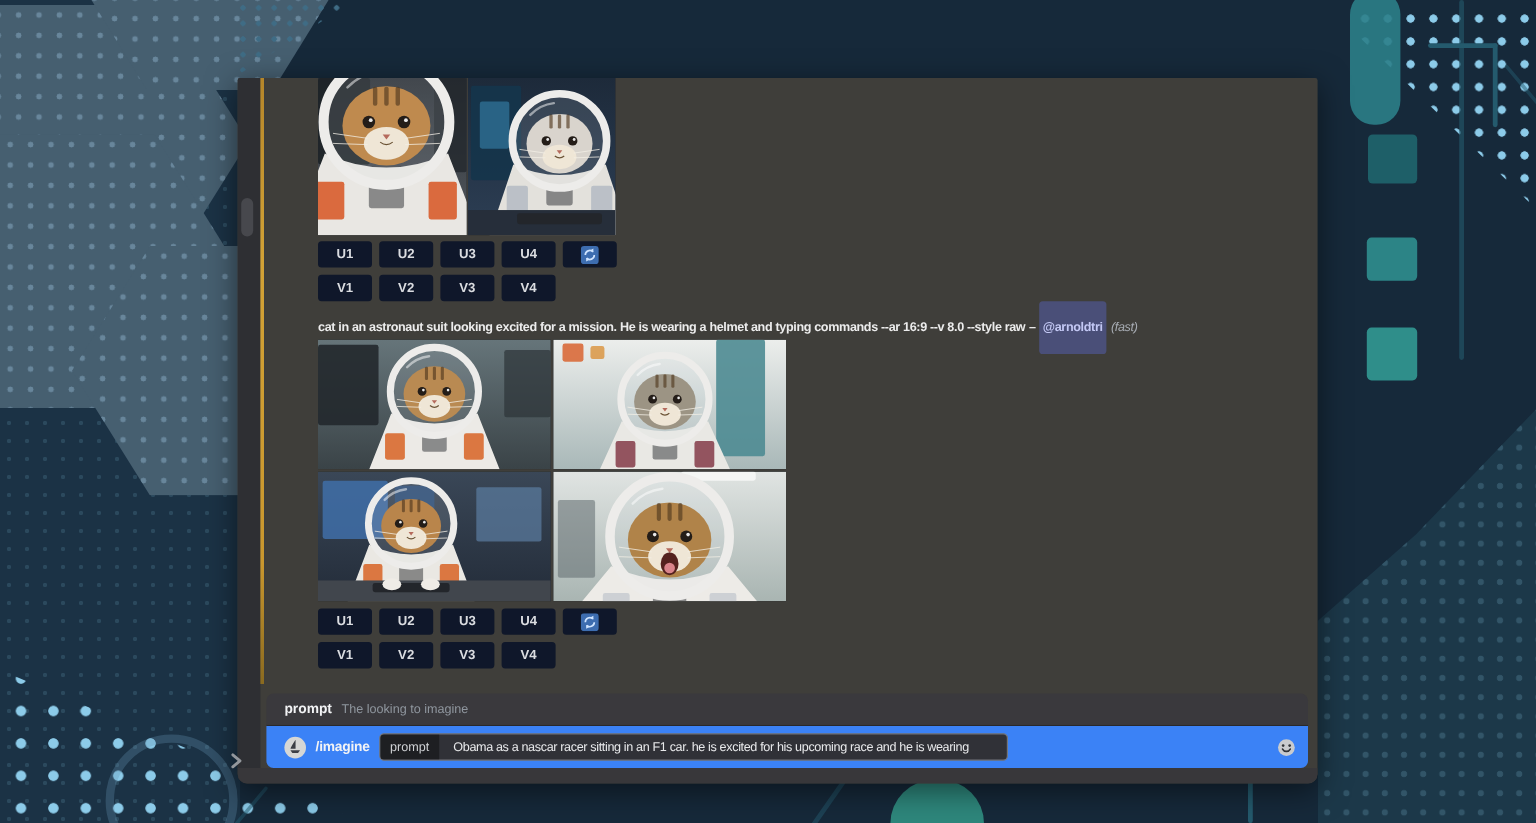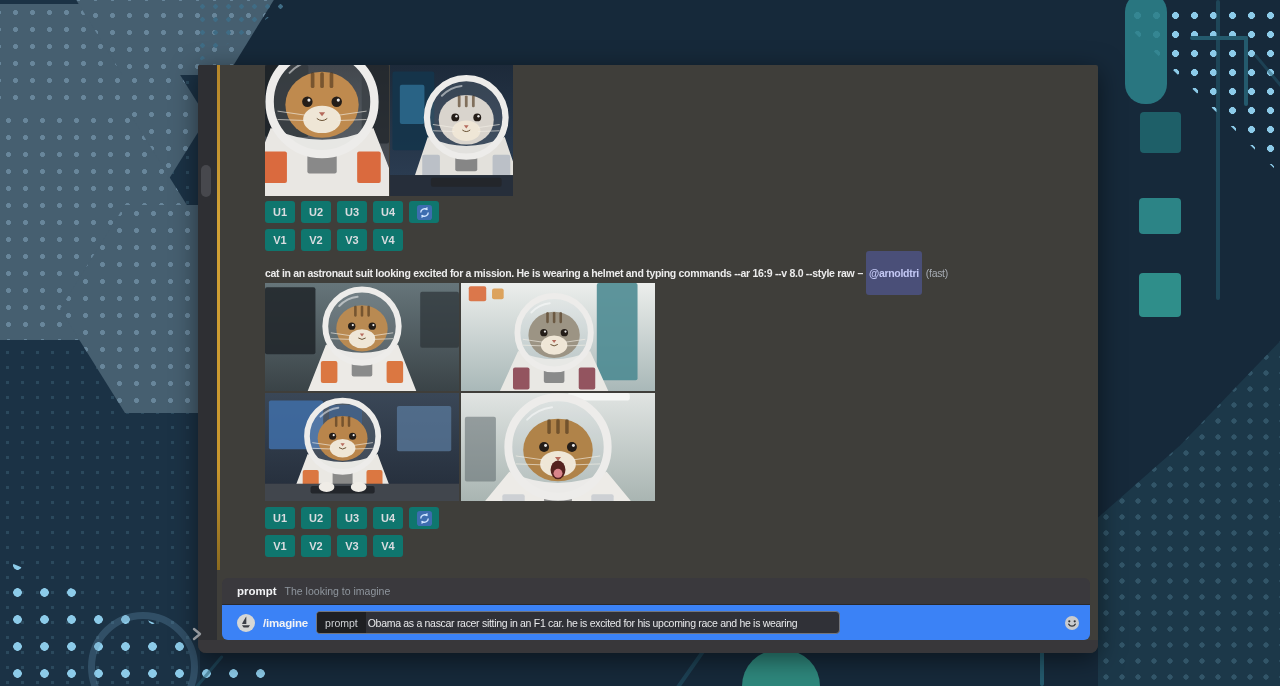--- a/index.html
+++ b/index.html
@@ -54,48 +54,48 @@
   .sthumb{left:3px;top:100px;width:10px;height:32px;border-radius:5px;background:#47484d;}
   .aline{left:19px;top:0;width:3px;height:505px;background:linear-gradient(180deg,#b5862a,#d2a236 30%,#c9972e 80%,#8a6a20);}
 
   .grid{display:grid;}
   .grid-top{left:67px;top:0;width:248px;height:131px;grid-template-columns:124px 123px;gap:1px;}
   .grid-main{left:67px;top:218px;width:390px;height:218px;grid-template-columns:194px 194px;grid-template-rows:108px 108px;gap:2px;}
   .cell{overflow:hidden;background:#2a2d31;}
 
   .btnrow{display:flex;gap:6px;left:67px;height:22px;}
   .r1a{top:136px;} .r2a{top:164px;} .r1b{top:442px;} .r2b{top:470px;}
-  .btn{width:30px;height:22px;background:#0f766e;border:none;border-radius:3px;
+  .btn{width:45px;height:22px;background:#0f172a;border:none;border-radius:3px;
     color:#dadce0;font:700 11px "Liberation Sans",sans-serif;display:flex;align-items:center;justify-content:center;cursor:pointer;padding:0;}
   .btn.reroll svg{display:block;}
 
   .divider{left:26px;right:10px;top:190px;height:14px;display:flex;align-items:center;}
   .divider .line{flex:1;height:2px;background:#93323c;}
   .newbadge{margin-left:2px;background:#d63a4b;color:#fff;font:700 8px "Liberation Sans",sans-serif;
     padding:2px 6px 1px;border-radius:8px;letter-spacing:.3px;}
 
   .promptline{left:67px;top:202px;height:15px;white-space:nowrap;
     font:700 10.5px "Liberation Sans",sans-serif;letter-spacing:-0.3px;color:#ececec;}
   .promptline .sep{margin:0 3px;color:#e8e8e8;}
   .mention{background:#4a4f78;color:#c3c8f4;border-radius:3px;padding:16px 3px;cursor:pointer;}
-  .fast{font-weight:400;color:#a7acb3;margin-left:4px;}
+  .fast{font-weight:400;color:#a7acb3;margin-left:4px;font-style:italic;}
 
   .composer{left:24px;right:8px;top:513px;}
   .acrow{height:26px;background:#3a393d;border-radius:6px 6px 0 0;display:flex;align-items:center;
     padding-left:15px;gap:8px;border-bottom:1px solid #29292c;cursor:pointer;}
   .acname{font:700 11.5px "Liberation Sans",sans-serif;color:#f2f3f5;}
   .acdesc{font:400 10.5px "Liberation Sans",sans-serif;color:#8f969e;}
   .irow{height:35px;background:#3b82f6;border-radius:0 0 6px 6px;display:flex;align-items:center;padding-left:15px;gap:8px;}
   .avatar{width:18px;height:18px;border-radius:50%;background:#d6d7d5;display:flex;align-items:center;justify-content:center;flex:none;}
   .cmd{font:700 11.5px "Liberation Sans",sans-serif;color:#f2f3f5;letter-spacing:-0.2px;}
   .field{width:522px;height:21px;border:1px solid #72757c;border-radius:4px;display:flex;align-items:center;
     overflow:hidden;background:#303137;cursor:text;flex:none;}
   .flabel{background:#1e1f22;color:#cfd1d4;font:500 10.5px "Liberation Sans",sans-serif;
     padding:0 8px;height:100%;display:flex;align-items:center;flex:none;}
-  .fval{padding:0 2px;font:400 10.5px "Liberation Sans",sans-serif;letter-spacing:-0.3px;color:#e8e9eb;white-space:nowrap;}
+  .fval{padding:0 12px;font:400 10.5px "Liberation Sans",sans-serif;letter-spacing:-0.3px;color:#e8e9eb;white-space:nowrap;}
   .emoji{margin-left:auto;margin-right:10px;cursor:pointer;display:flex;}
   .bstrip{left:0;right:0;top:575px;height:13px;background:#38373a;border-radius:0 0 8px 8px;}
 
   .chevron{left:192px;top:627px;cursor:pointer;}
 </style>
 </head>
 <body>
 
 <div class="abs zone-left"></div>
 <div class="hex h1"></div>

